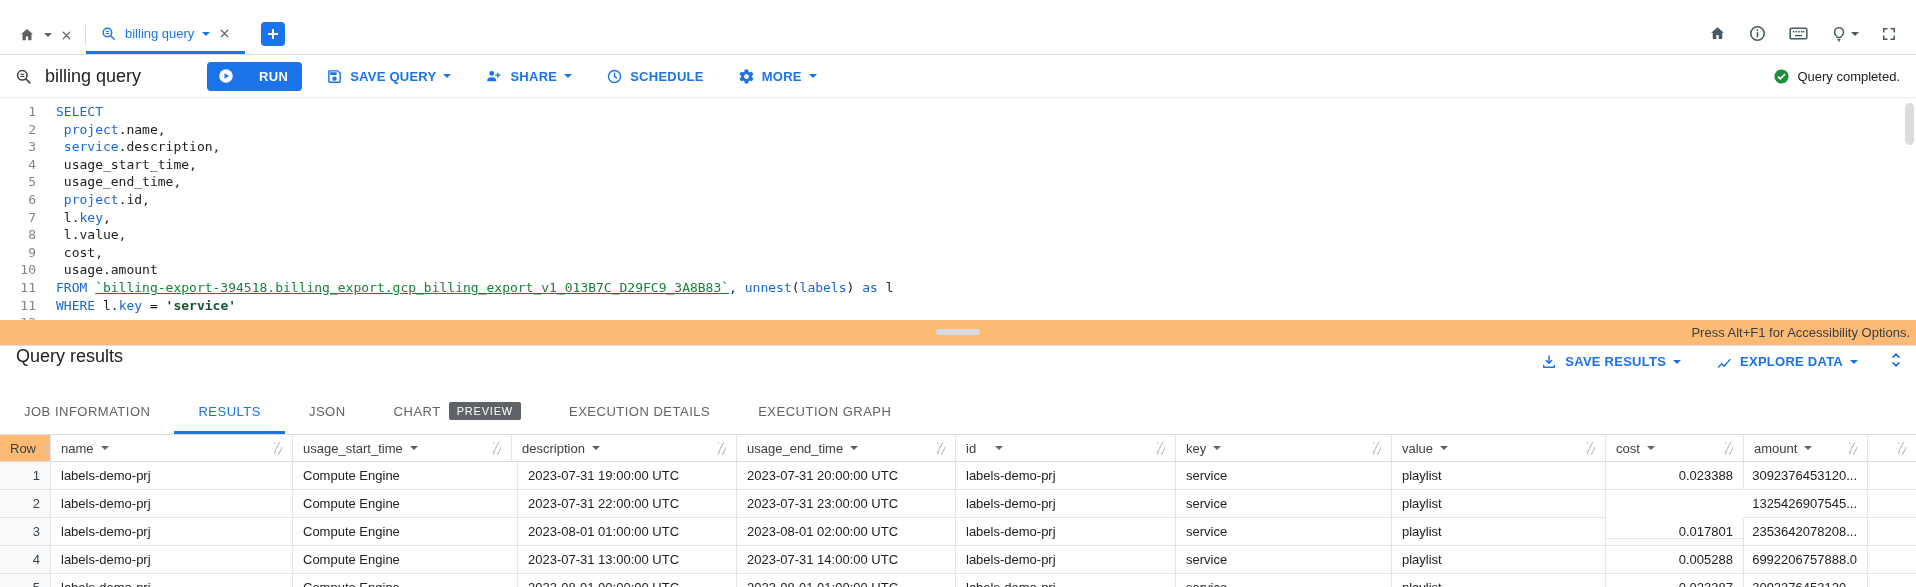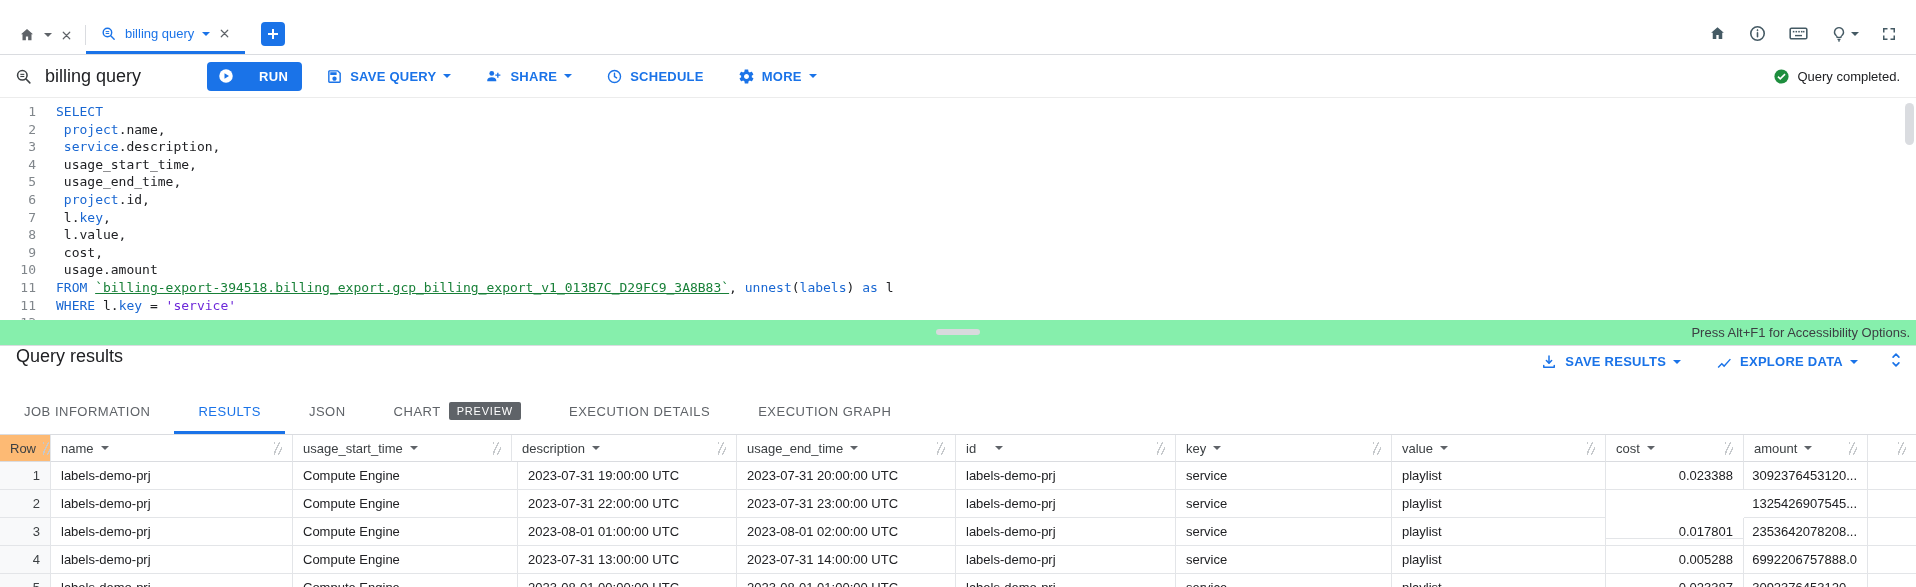--- a/index.html
+++ b/index.html
@@ -34,25 +34,25 @@
     padding:0 10px; margin-left:14px; font-size:13px; font-weight:700; letter-spacing:.25px; font-family:inherit; cursor:pointer; }
   .status { margin-left:auto; display:flex; align-items:center; gap:7px; font-size:13px; color:#202124; }
 
   
   .editor { height:222px; position:relative; display:flex; padding-top:5px;
     font-family:"DejaVu Sans Mono",monospace; font-size:13px; line-height:17.6px; overflow:hidden; }
   .gutter { width:46px; flex:none; text-align:right; padding-right:10px; color:#80868b; }
   .code { flex:1; padding-left:10px; white-space:pre; cursor:text; }
   .kw  { color:#1967d2; }
   .tbl { color:#188038; text-decoration:underline; }
-  .str { color:#6d28d9; }
+  .str { color:#14532d;font-weight:bold; }
   .ed-scroll { position:absolute; right:2px; top:5px; width:9px; height:42px; border-radius:4.5px; background:#dadce0; }
 
   
-  .splitter { height:26px; position:relative; border-bottom:1px solid #dadce0; background:#86efac; }
+  .splitter { height:26px; position:relative; border-bottom:1px solid #dadce0; background:#fdba74; }
   .pill { position:absolute; left:50%; top:9px; transform:translateX(-50%); width:44px; height:6px;
     border-radius:3px; background:#d8dadd; cursor:row-resize; }
   .a11y { position:absolute; right:6px; top:5px; font-size:13px; color:#3c4043; }
 
   
   .results-header { height:45px; display:flex; align-items:flex-start; padding:0 6px 0 16px; }
   .r-title { font-size:18px; }
   .rh-actions { margin-left:auto; display:flex; align-items:center; }
   .unfold-btn { border:none; background:none; color:#1a73e8; margin-left:14px; padding:4px; cursor:pointer; }
 

